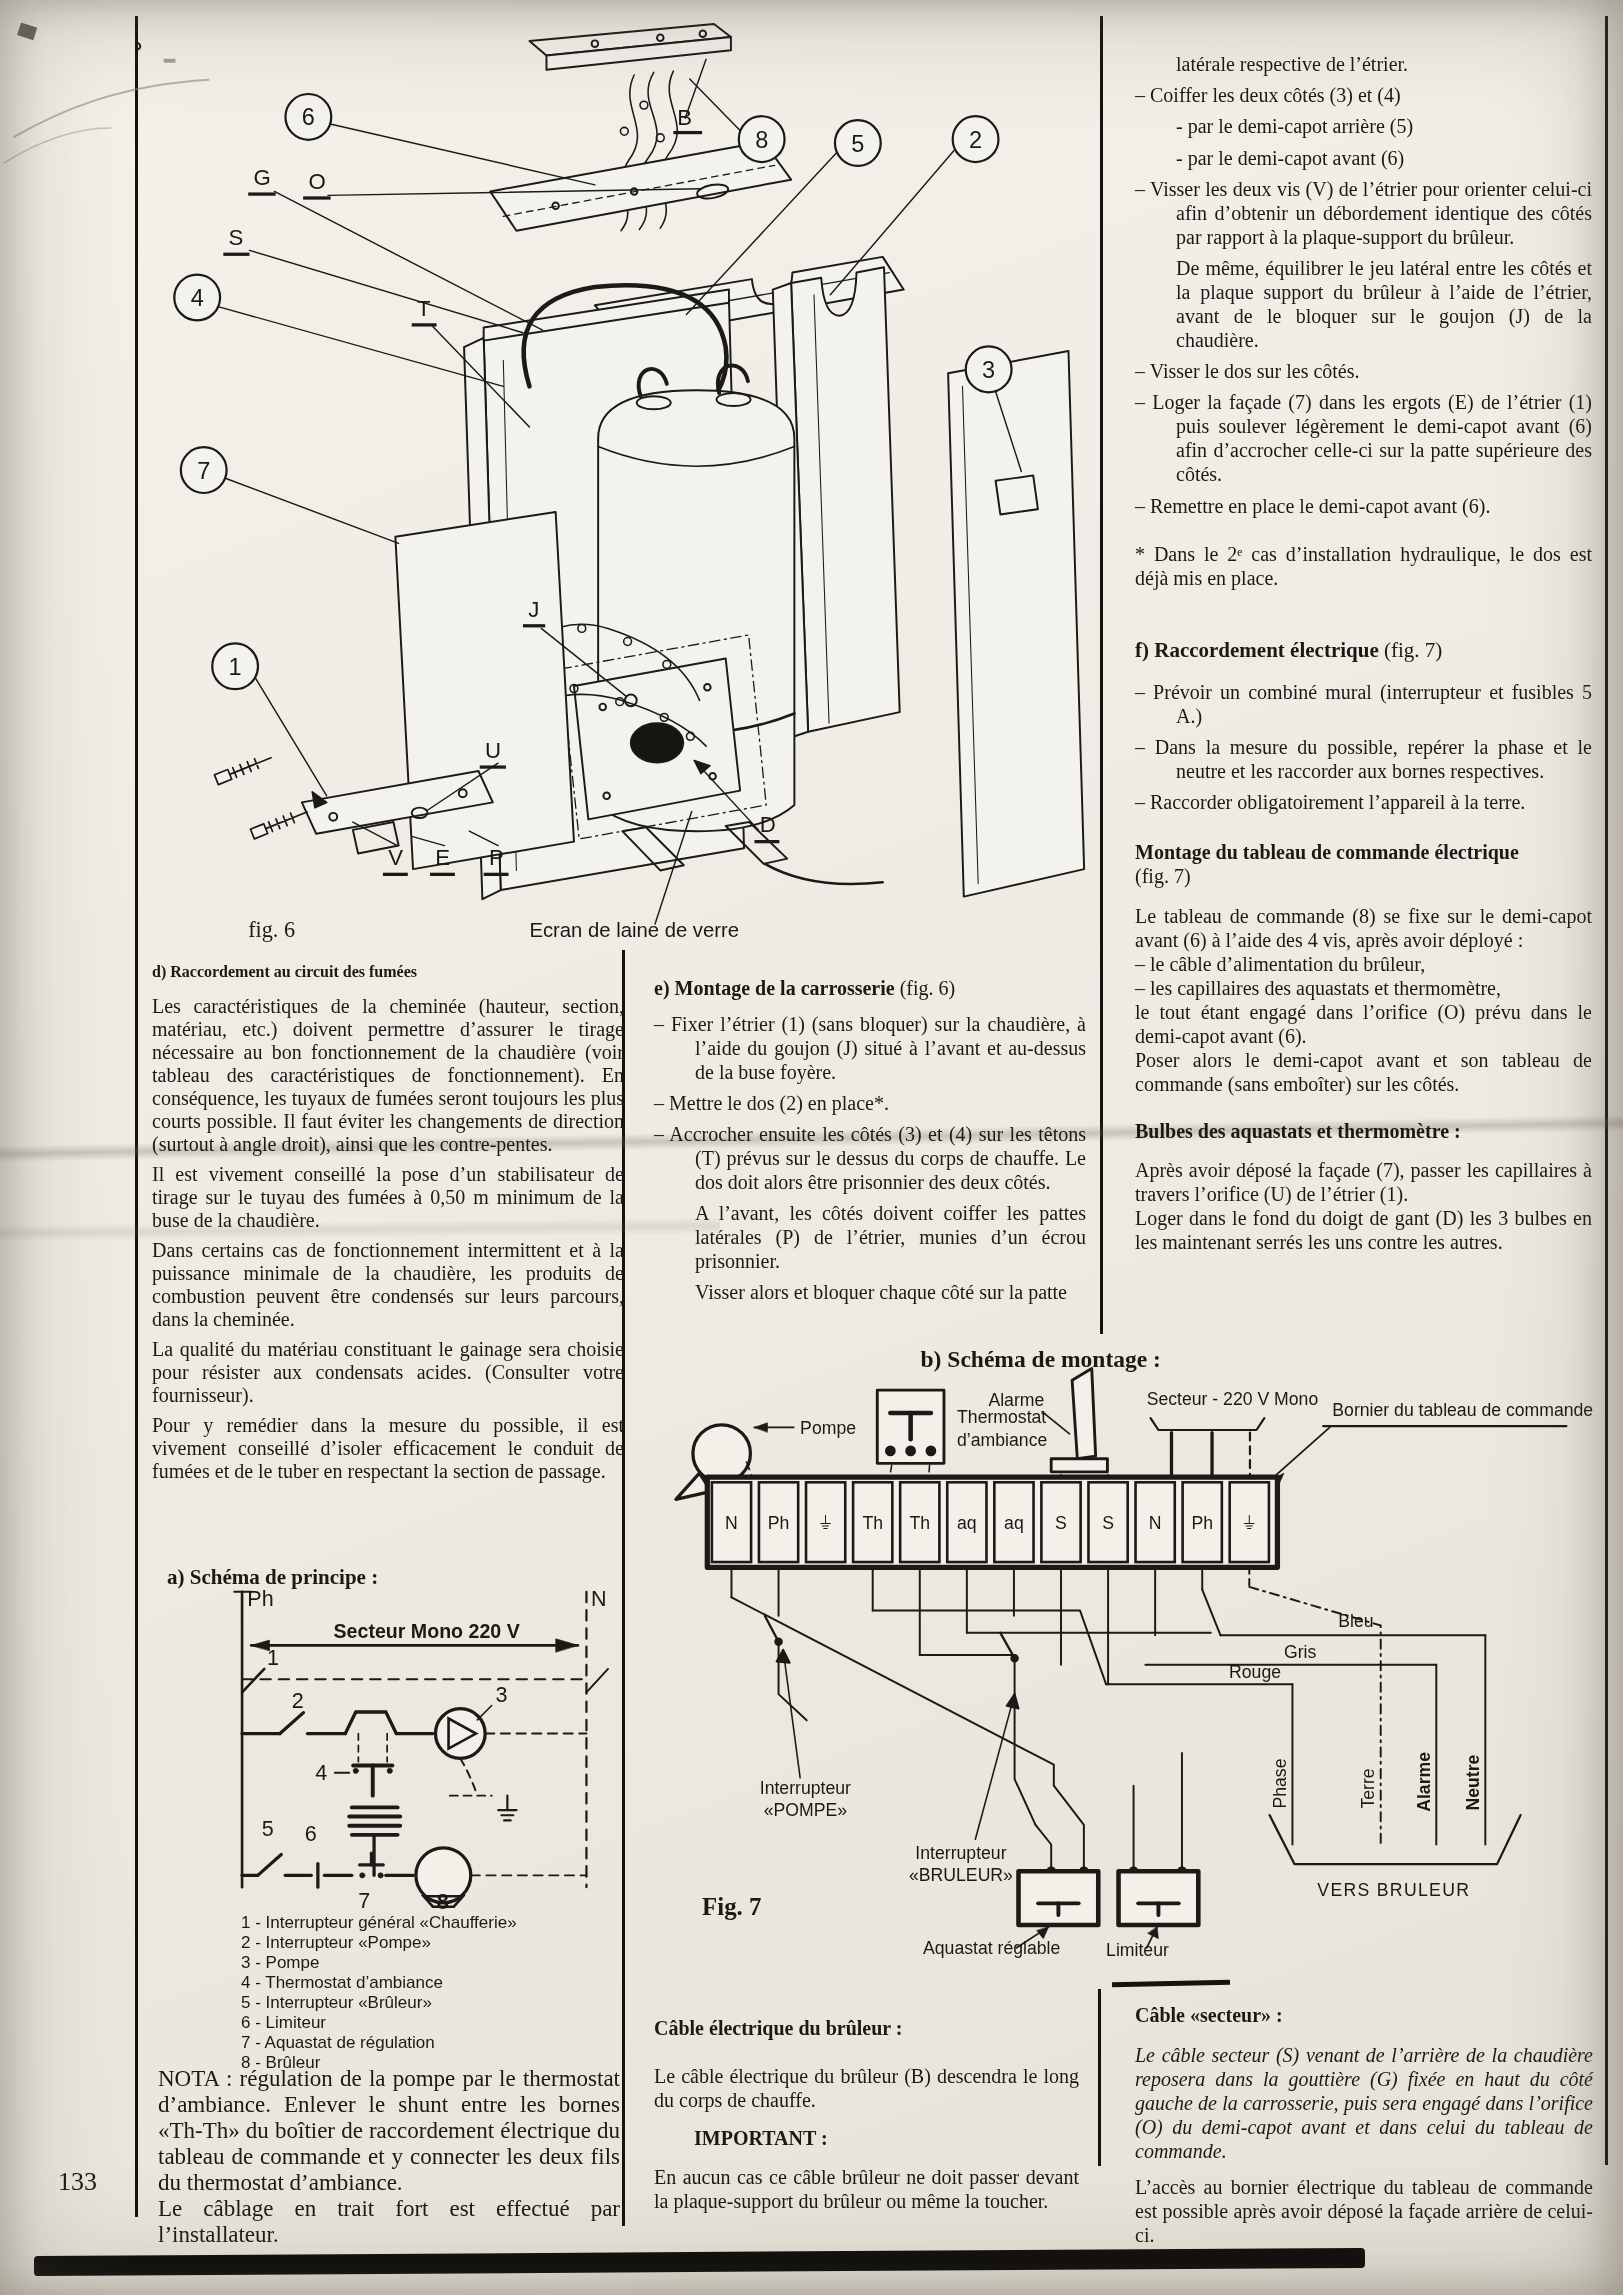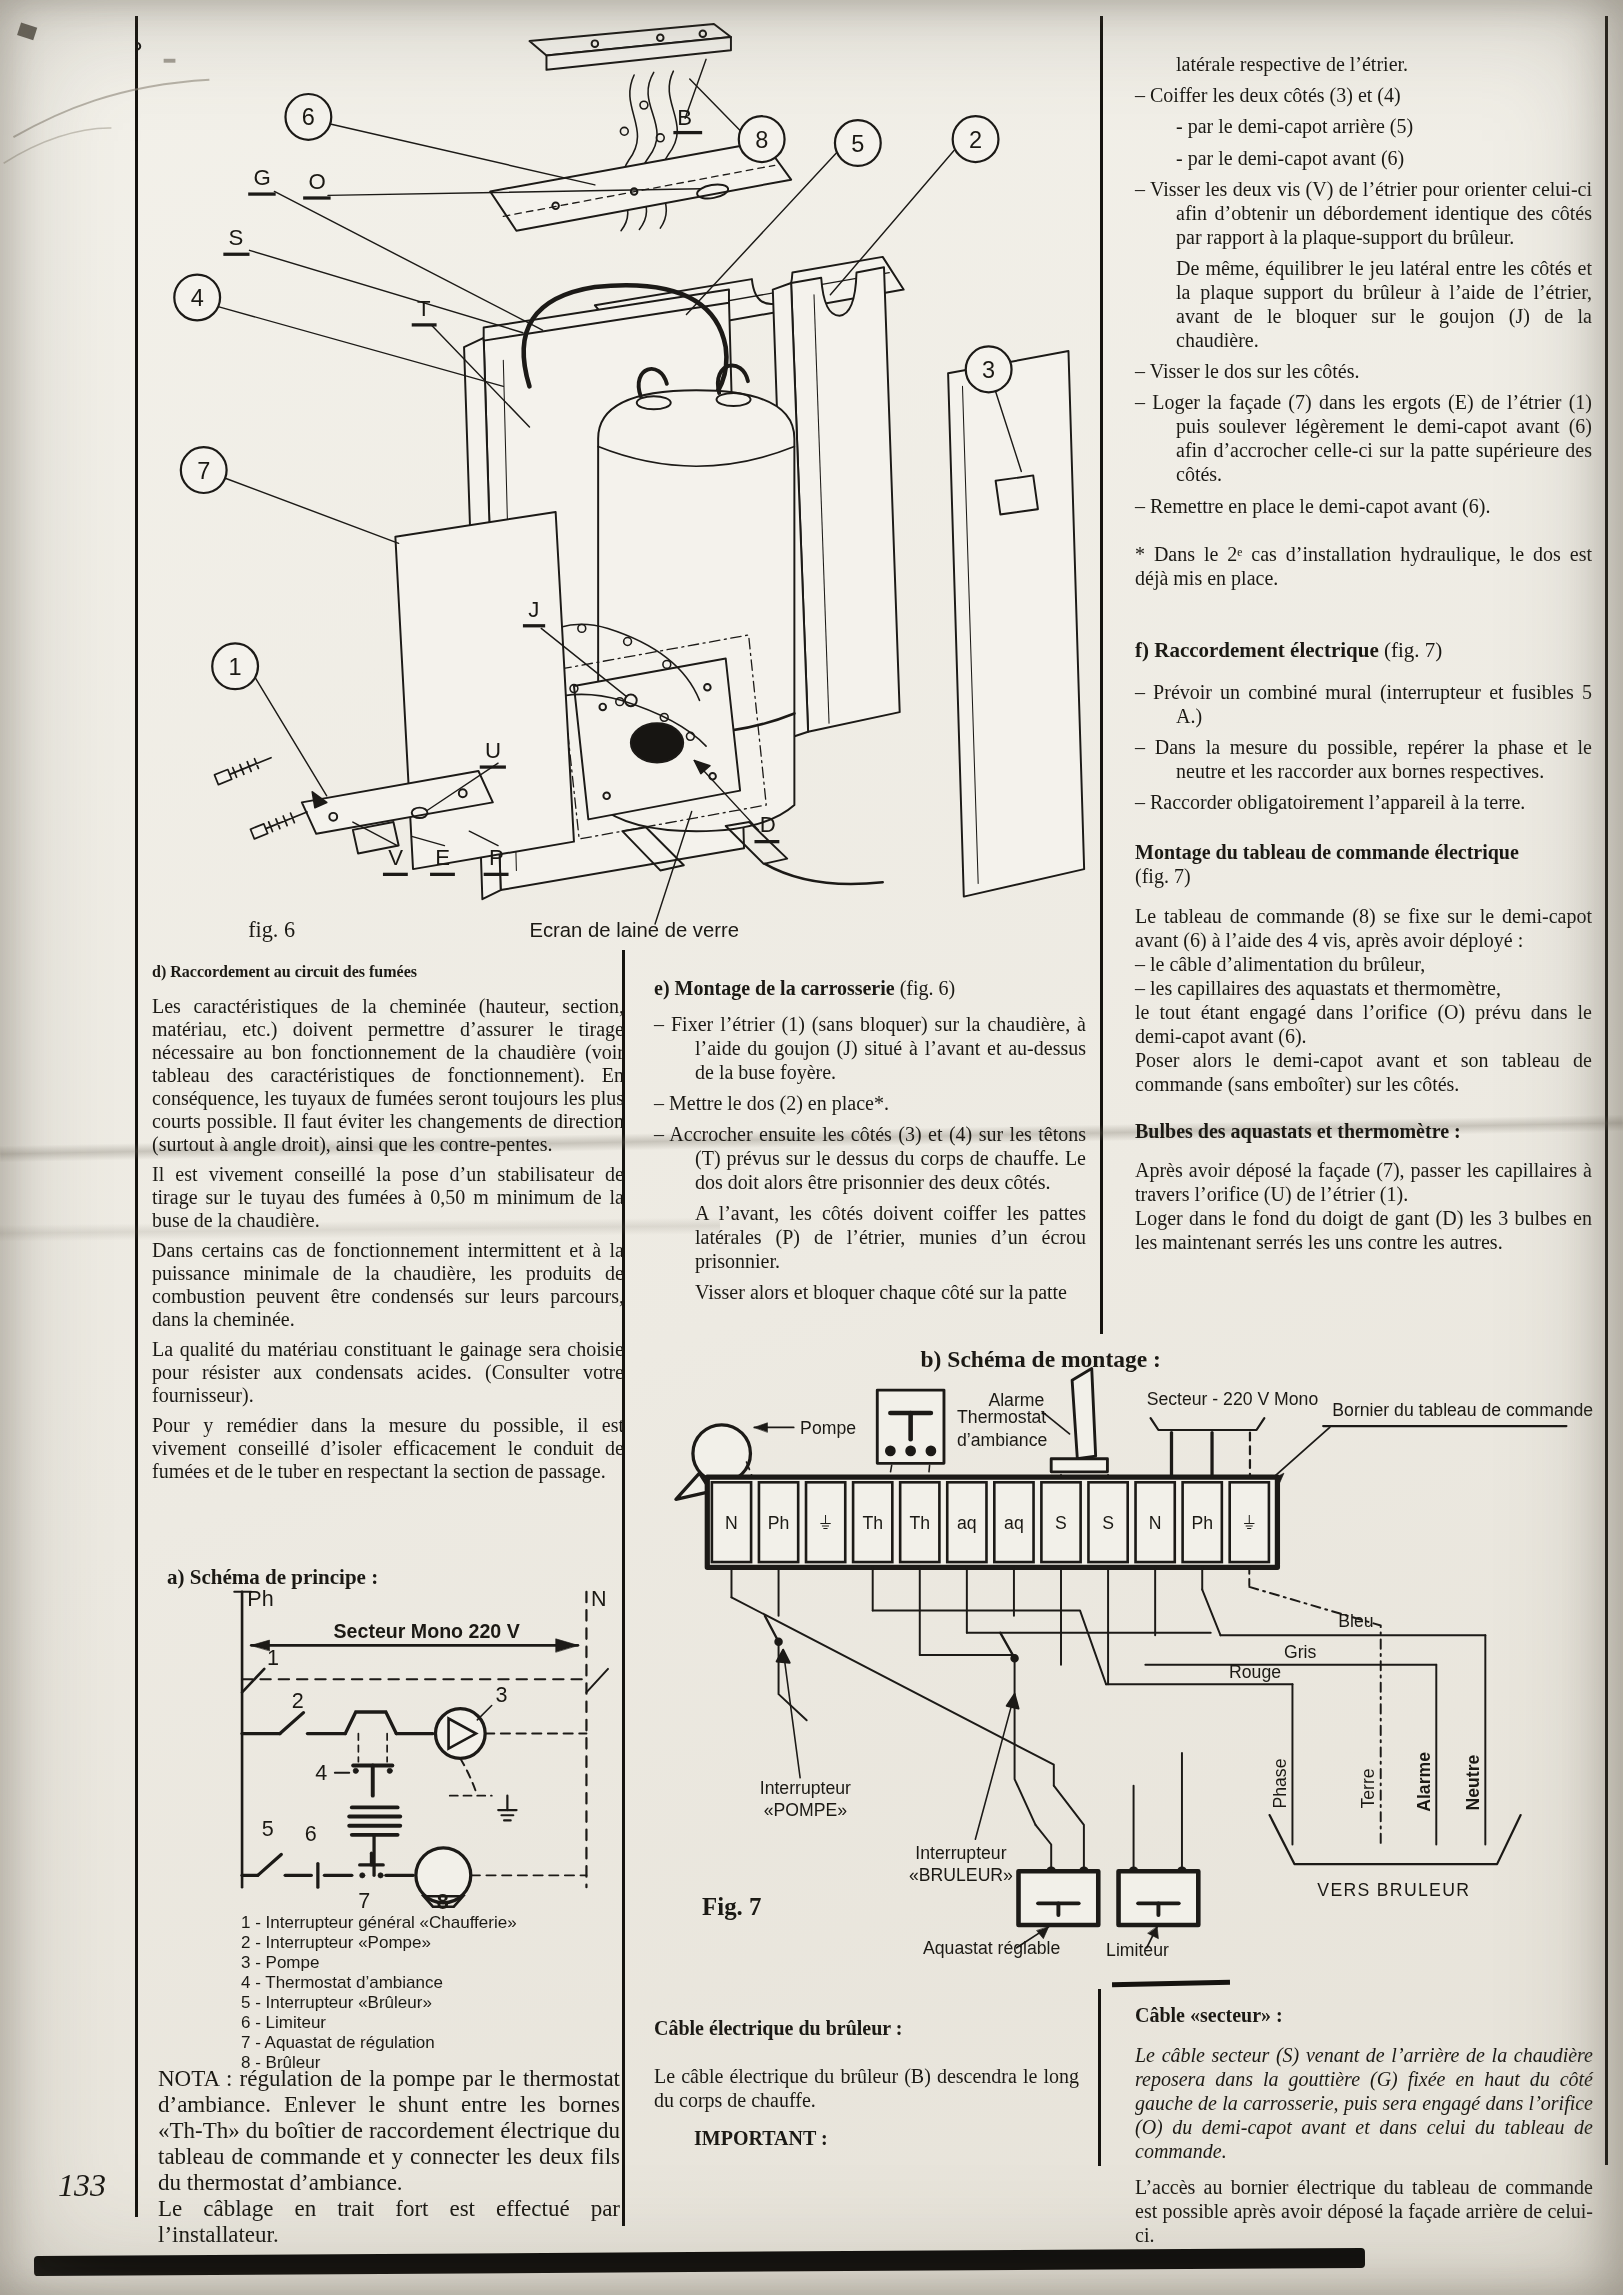--- a/index.html
+++ b/index.html
@@ -17,21 +17,21 @@
   .col p{margin:0 0 7.2px 0;}
   .b{padding-left:41px;text-indent:-41px;margin:0 0 1.3px 0;}
   .sub{padding-left:63px;text-indent:-22px;margin:0 0 1.3px 0;}
   .cont{padding-left:41px;text-indent:0;margin:0 0 1.3px 0;}
   .h{font-weight:bold;}
   h3{font-size:21px;margin:0 0 10.5px 0;font-weight:bold;line-height:25px;}
   .gap{height:17px;}
   .note{font-style:normal;}
   .legend{font-family:"Liberation Sans",sans-serif;font-size:17px;line-height:20px;white-space:nowrap;}
   .nota{font-size:23px;line-height:26px;text-align:justify;}
-  .pageno{font-size:32px;font-style:italic;}
+  .pageno{font-size:26px;}
   svg text{font-family:"Liberation Sans",sans-serif;fill:#1b1914;}
   svg .ser{font-family:"Liberation Serif",serif;}
   .creass{position:absolute;left:0;width:1623px;height:17px;
     background:linear-gradient(180deg,rgba(110,104,92,0) 0%,rgba(110,104,92,0.30) 50%,rgba(110,104,92,0) 100%);}
   .overlay{position:absolute;inset:0;pointer-events:none;
     box-shadow:inset 0 0 118px rgba(90,84,70,.35), inset -19.6px 0 39px rgba(90,84,70,.25), inset 16.4px 0 29px rgba(120,112,98,.18);}
 </style>
 </head>
 <body>
 
@@ -564,20 +564,21 @@
     <text class="ser" x="82" y="898" font-size="38" font-weight="bold">Fig. 7</text>
     <text x="420" y="958">Aquastat réglable</text>
     <text x="700" y="960">Limiteur</text>
   </g>
 </svg>
 
 <div class="col" style="left:654px;top:2016px;width:425px;">
   <p class="h" style="margin-bottom:14.4px;">Câble électrique du brûleur :</p>
   <p style="margin-bottom:14.4px;margin-top:24px;">Le câble électrique du brûleur (B) descendra le long du corps de chauffe.</p>
   <p class="h" style="margin-bottom:14.4px;margin-left:40px;">IMPORTANT :</p>
+  <p>En aucun cas ce câble brûleur ne doit passer devant la plaque-support du brûleur ou même la toucher.</p>
 </div>
 
 <div class="col" style="left:1135px;top:2003px;width:458px;">
   <p class="h" style="margin-bottom:15.7px;">Câble «secteur» :</p>
   <p style="margin-bottom:12px;font-style:italic;">Le câble secteur (S) venant de l’arrière de la chaudière reposera dans la gouttière (G) fixée en haut du côté gauche de la carrosserie, puis sera engagé dans l’orifice (O) du demi-capot avant et dans celui du tableau de commande.</p>
   <p>L’accès au bornier électrique du tableau de commande est possible après avoir déposé la façade arrière de celui-ci.</p>
 </div>
 
 <div class="abs pageno" style="left:58px;top:2167px;">133</div>
 

